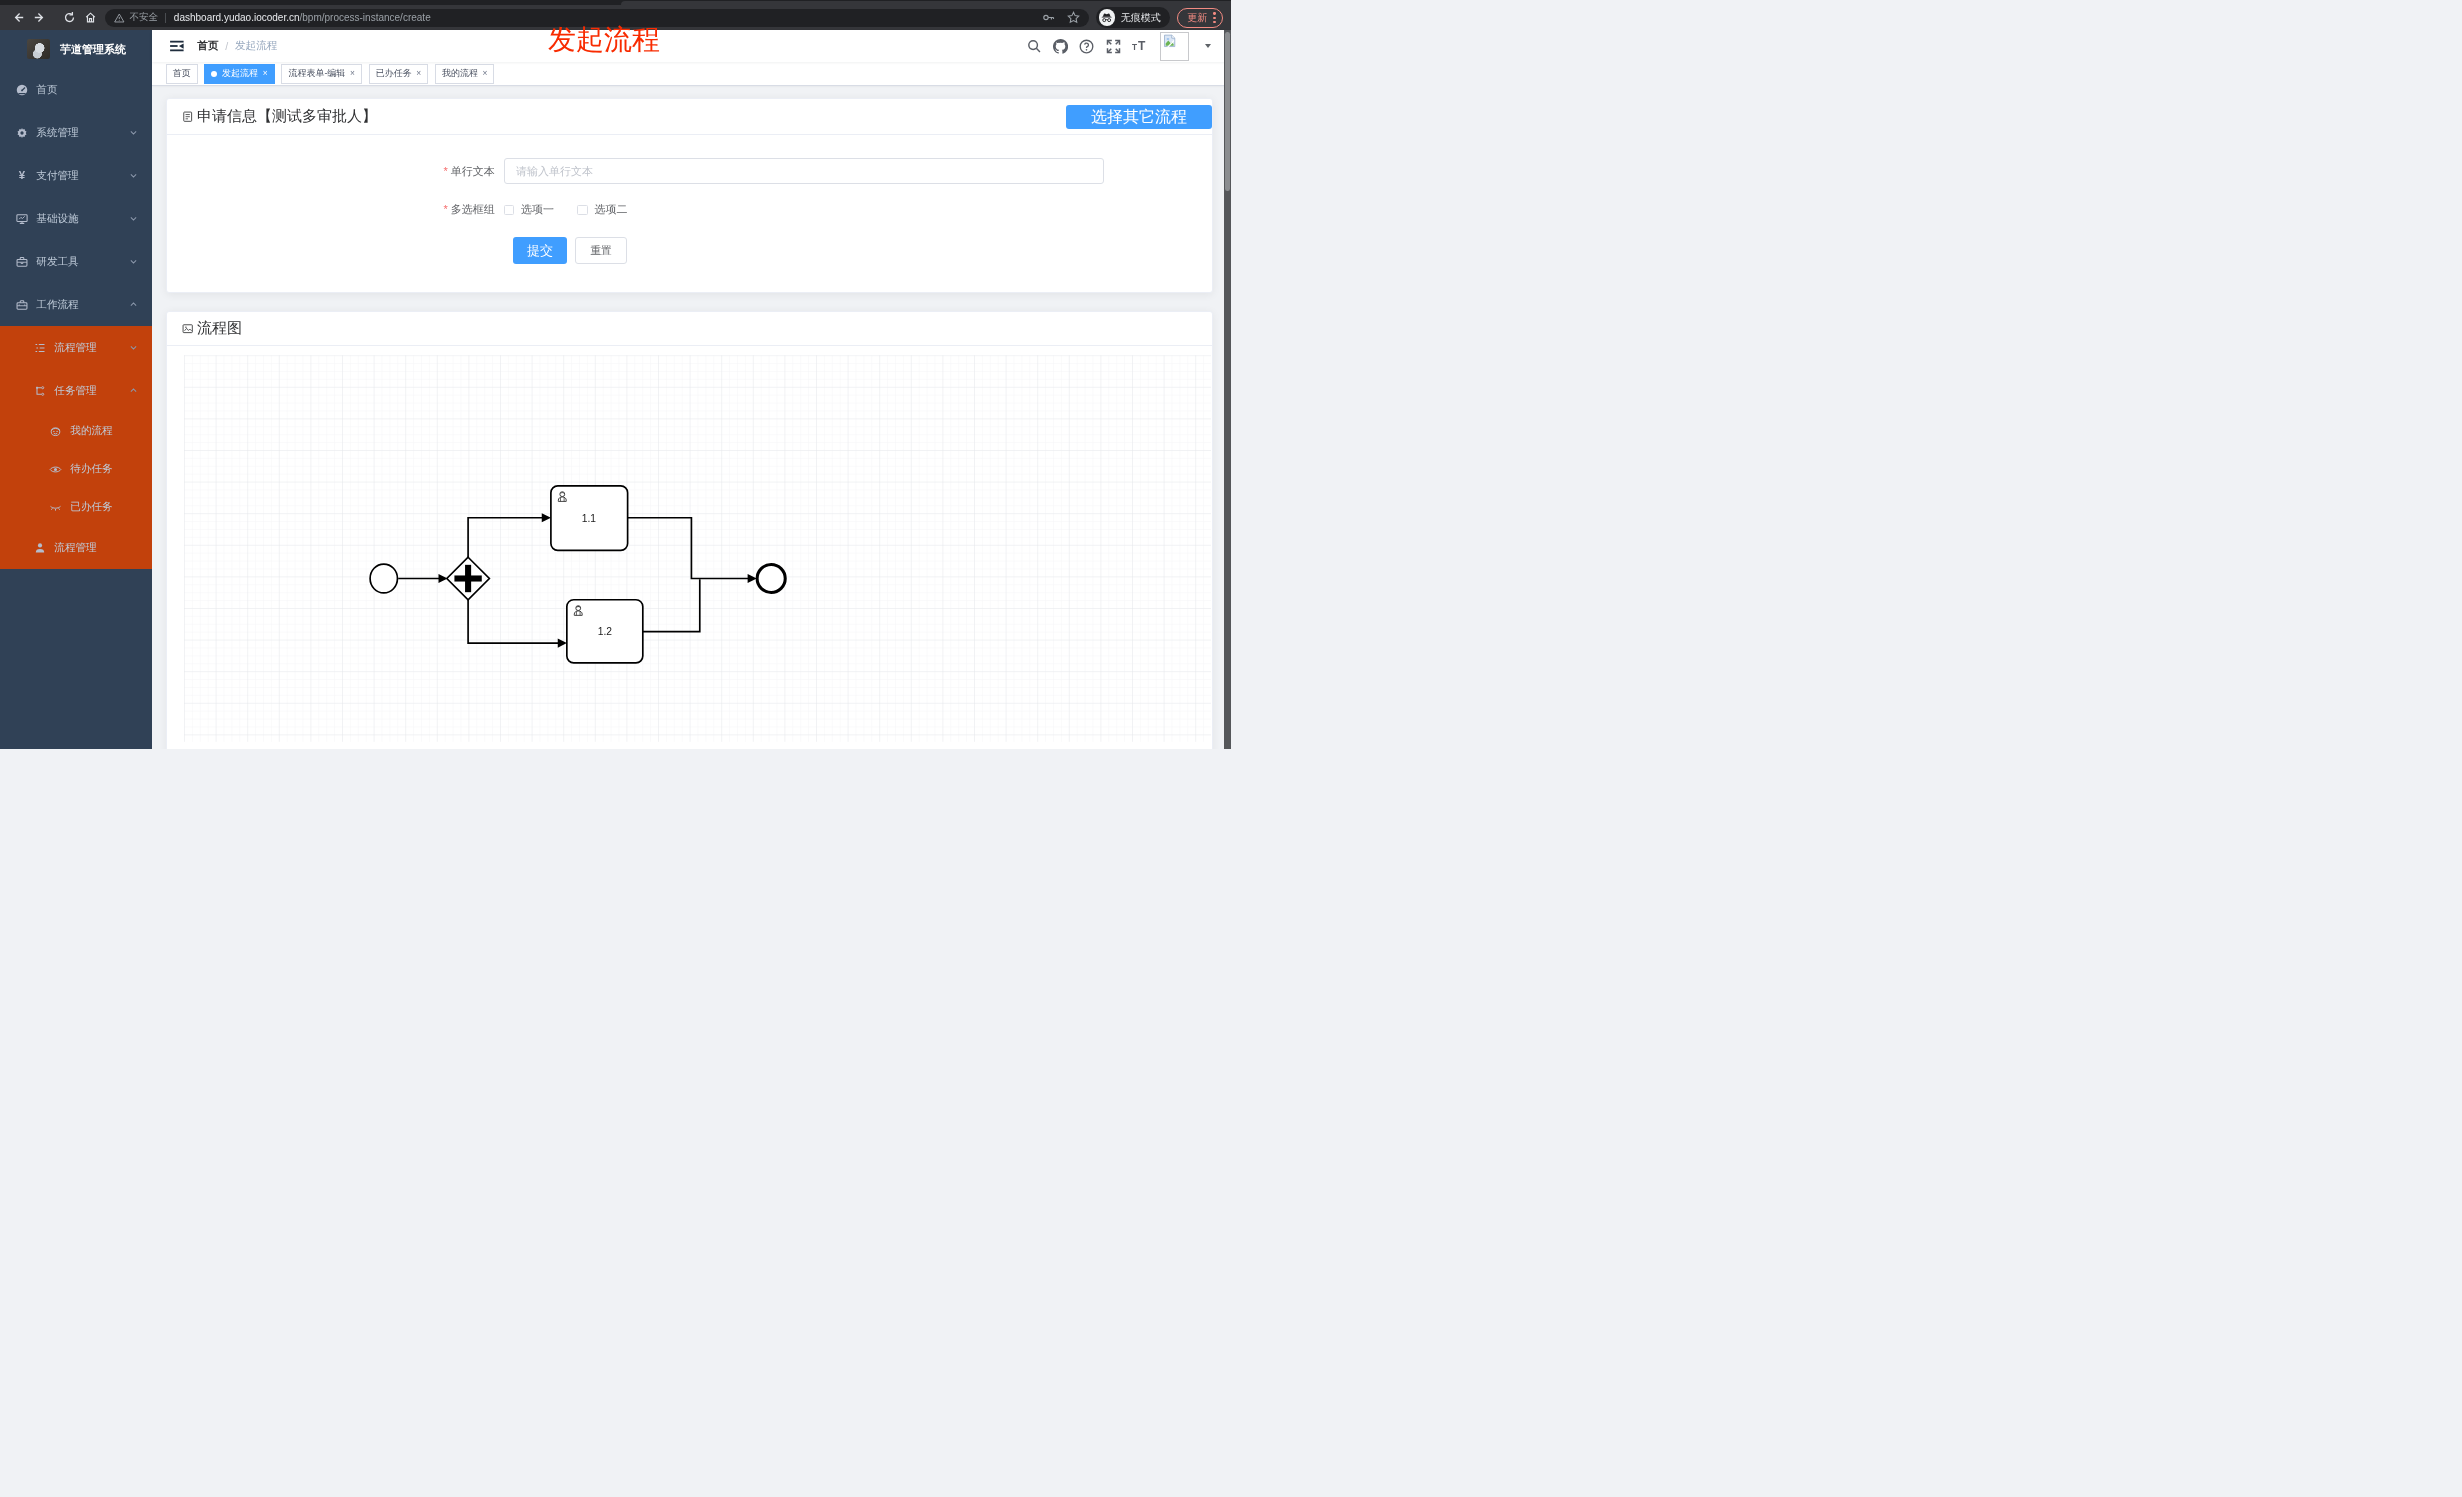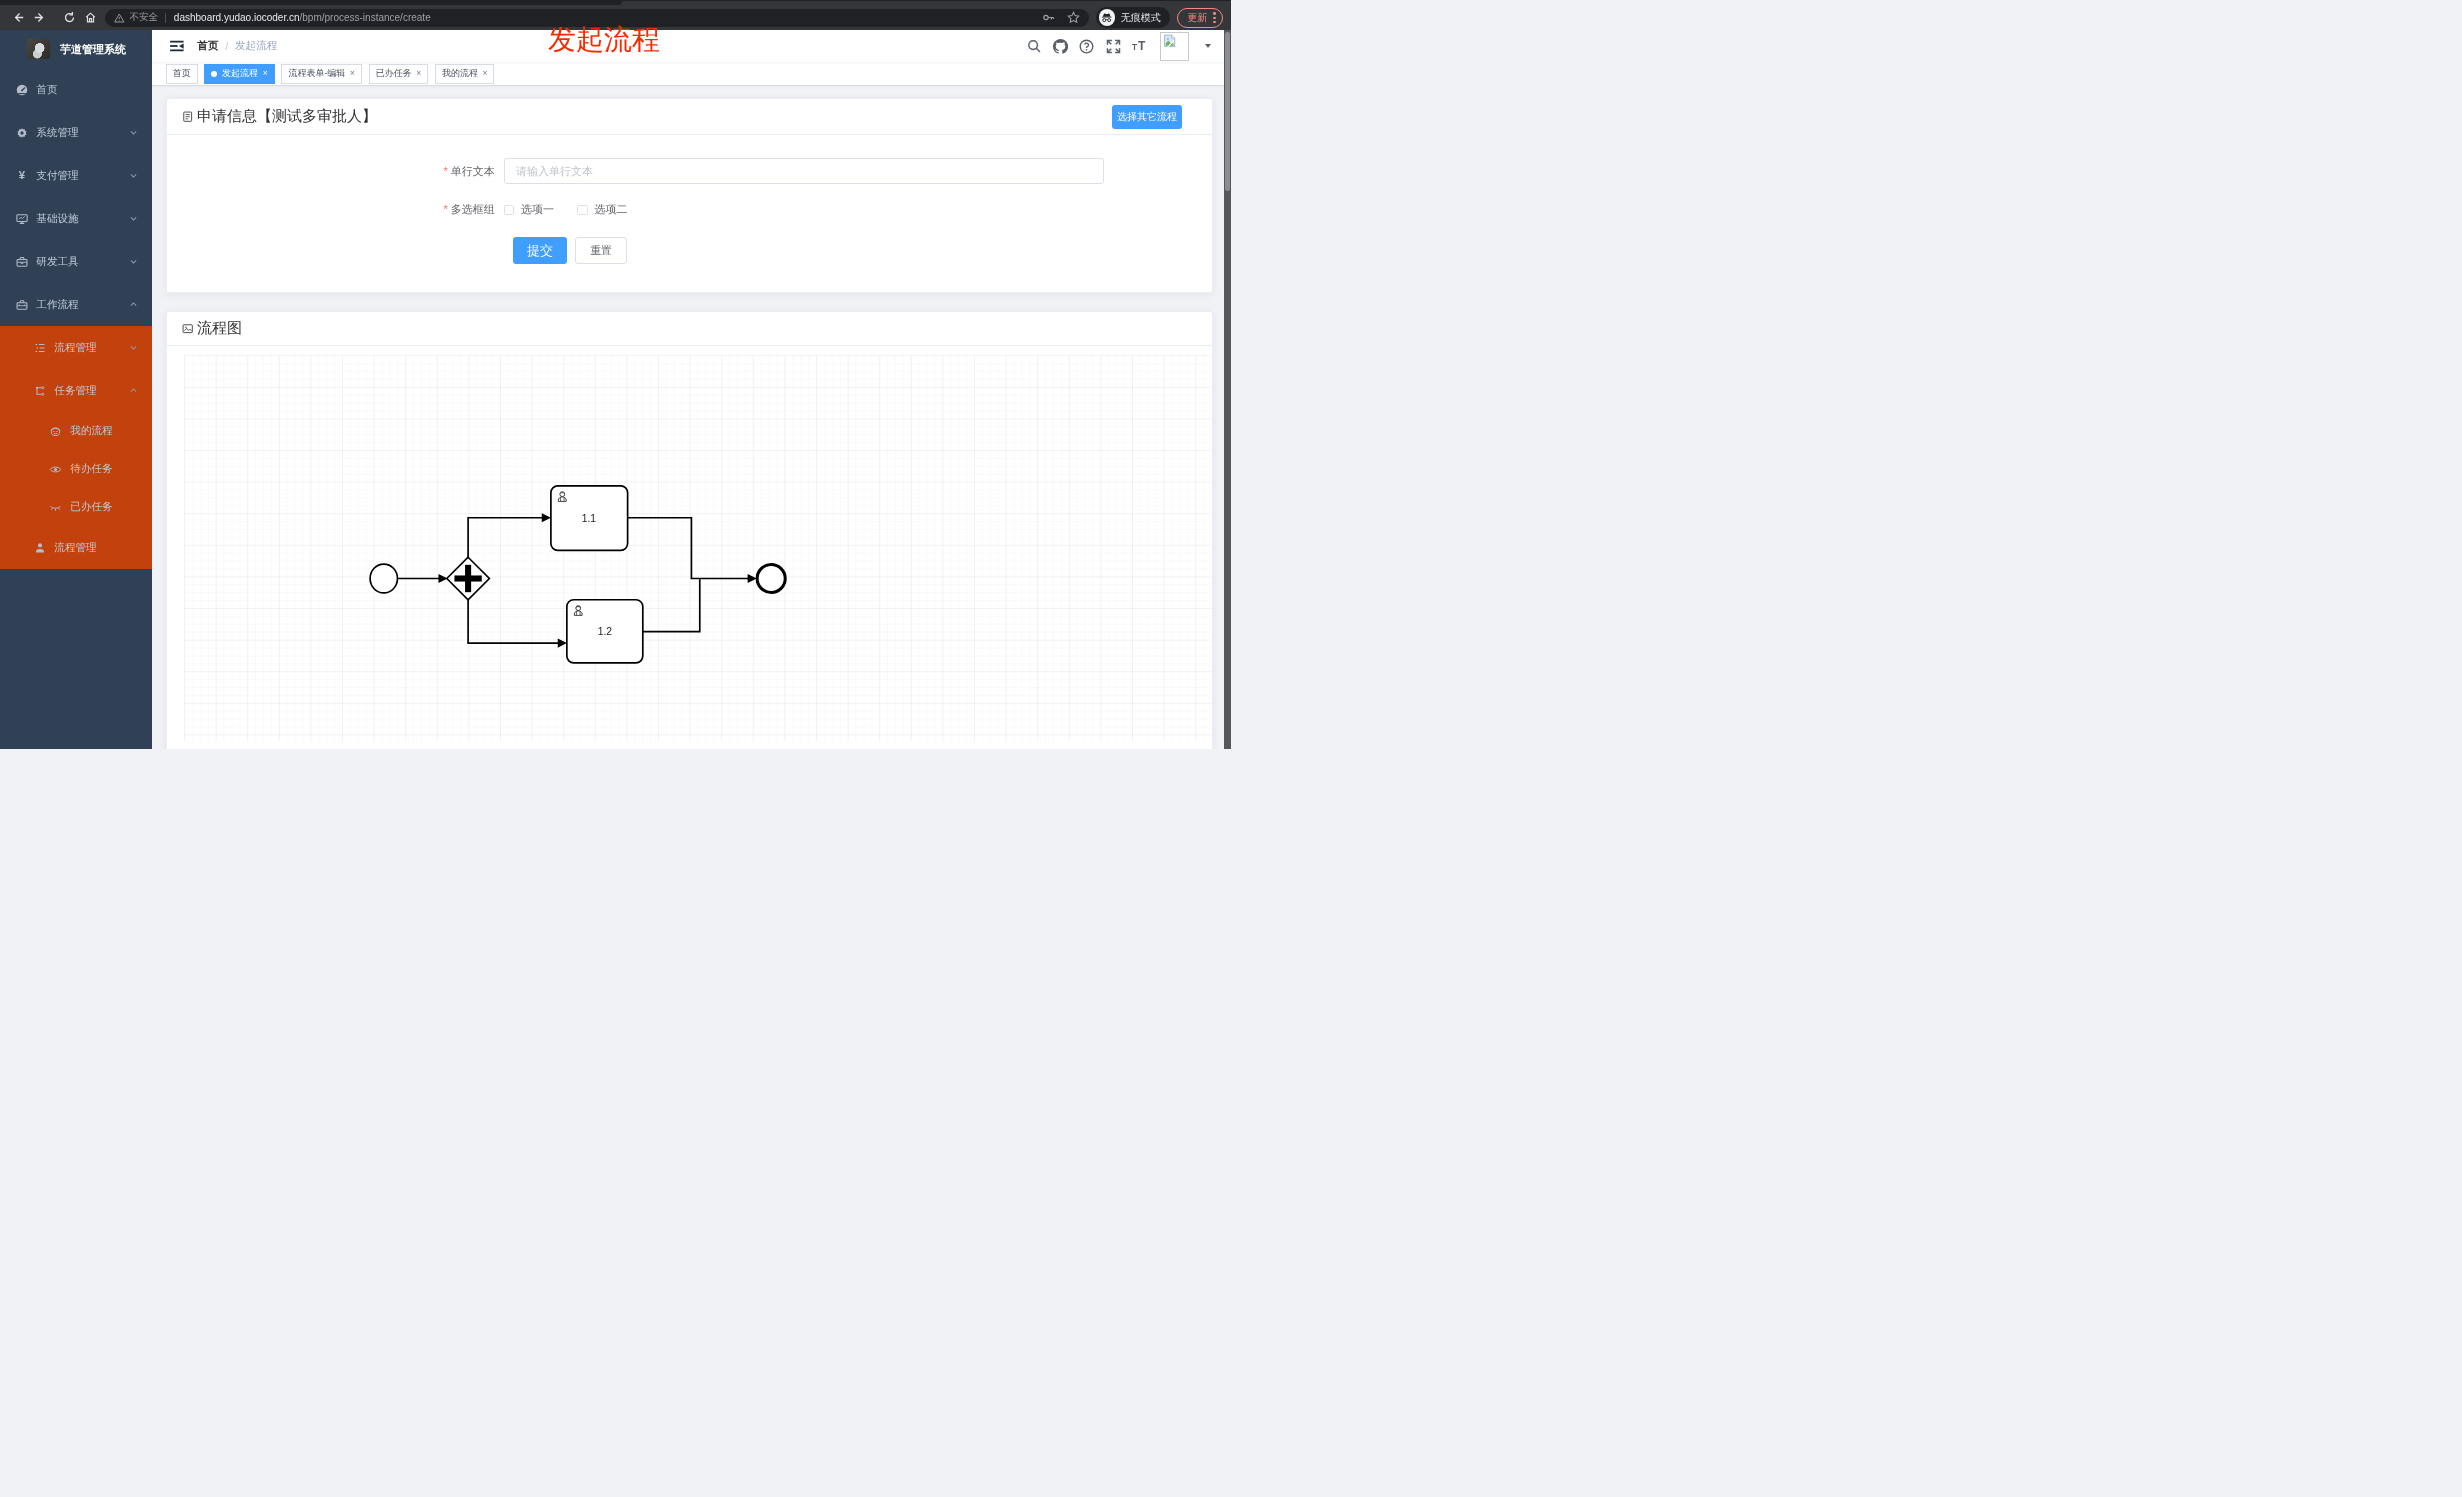--- a/index.html
+++ b/index.html
@@ -70,21 +70,21 @@
   .tag .dot { width:6px; height:6px; border-radius:50%; background:#fff; margin-right:4.6px; }
 
   
   .content { flex:1 1 auto; padding:12px 18px 0 13.7px; overflow:hidden; }
   .card { background:#fff; border:0.8px solid #ebeef5; border-radius:3px; box-shadow:0 1.5px 9px rgba(0,0,0,.06); }
   .card-header { height:36px; display:flex; align-items:center; padding:0 15px; border-bottom:0.8px solid #ebeef5; position:relative; }
   .card-title { font-size:15px; color:#303133; display:flex; align-items:center; gap:3.8px; }
   .btn { border:none; border-radius:3px; cursor:pointer; font-family:inherit; display:inline-flex; align-items:center; justify-content:center; }
   .btn-primary { background:#409eff; color:#fff; }
   .btn-plain { background:#fff; border:0.8px solid #dcdfe6; color:#606266; }
-  .choose-other { position:absolute; right:30px; top:6px; height:24px; padding:0 5px; font-size:10px; }
+  .choose-other { position:absolute; right:0; top:6px; height:24px; padding:0 25px; font-size:16px; }
 
   .form-card { height:195px; }
   .form-row { display:flex; align-items:center; }
   .form-label { width:337px; text-align:right; padding-right:9px; font-size:11px; color:#606266; flex:0 0 auto; }
   .req { color:#f56c6c; margin-right:3px; }
   .row-text { margin-top:23px; }
   .text-input { width:600px; height:26px; border:0.8px solid #dcdfe6; border-radius:3px; font-size:11px; color:#606266; padding:0 11.4px; outline:none; font-family:inherit; }
   .text-input::placeholder { color:#c0c4cc; }
   .row-check { margin-top:18px; height:15px; }
   .check-group { display:flex; align-items:center; gap:23px; }

